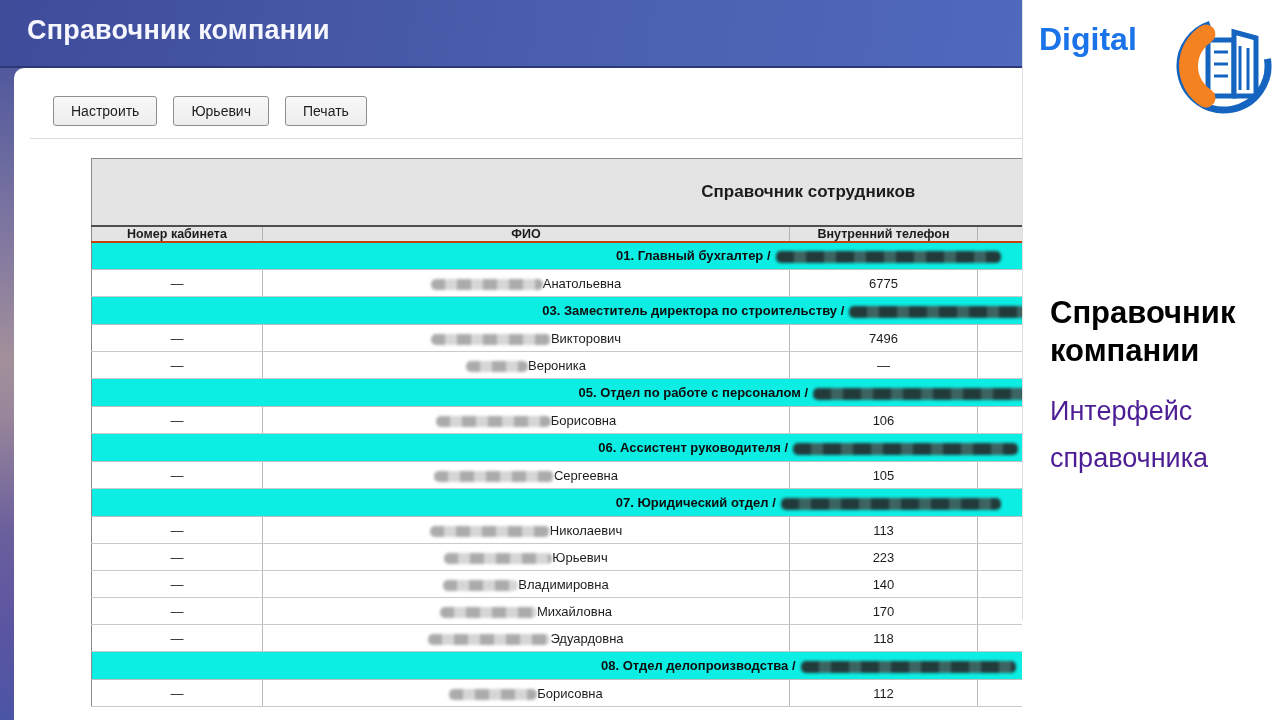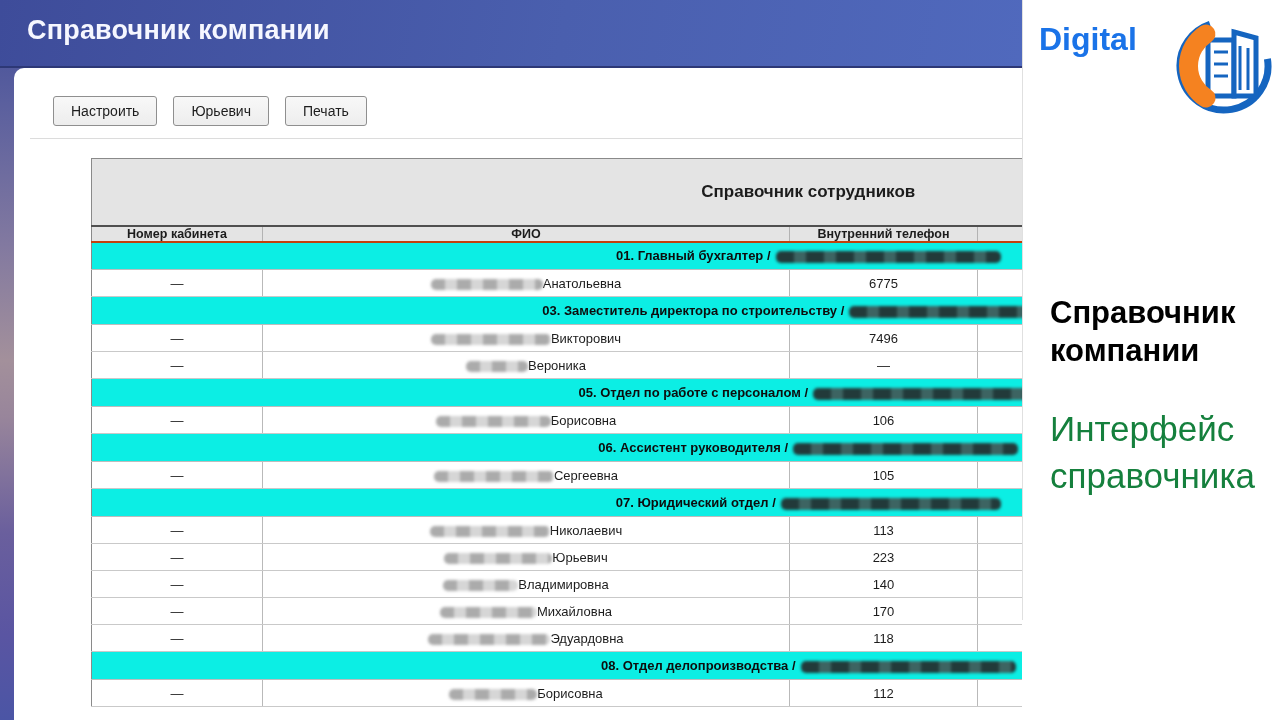--- a/index.html
+++ b/index.html
@@ -53,22 +53,22 @@
       #223a3a 0 18px,#3d6462 18px 30px); margin-left:5px; }
 
   
   .side-panel { position:absolute; left:1022px; top:0; width:258px; height:620px;
     background:#fff; border-left:1px solid #e0e0e0; }
   .brand { position:absolute; left:16px; top:20px; font-size:32px;
     font-weight:bold; color:var(--brand,#1b74e4); line-height:39px; }
   .logo { position:absolute; top:12px; right:4px; width:116px; height:108px; }
   .panel-heading { position:absolute; left:27px; top:294px; width:222px;
     font-size:31px; font-weight:bold; color:#000; line-height:38px; }
-  .panel-sub { position:absolute; left:27px; top:405px; width:222px;
-    font-size:35px; color:#15803d; line-height:47px; }
+  .panel-sub { position:absolute; left:27px; top:388px; width:222px;
+    font-size:27px; color:#4c1d95; line-height:47px; }
   .website { position:absolute; right:18px; bottom:16px; font-size:23px;
     font-weight:bold; color:var(--brand,#1a73e8); text-decoration:none; }
 </style>
 </head>
 <body>
 
 <div class="left-region">
   <div class="app-header">
     <div class="title">Справочник компании</div>
   </div>

